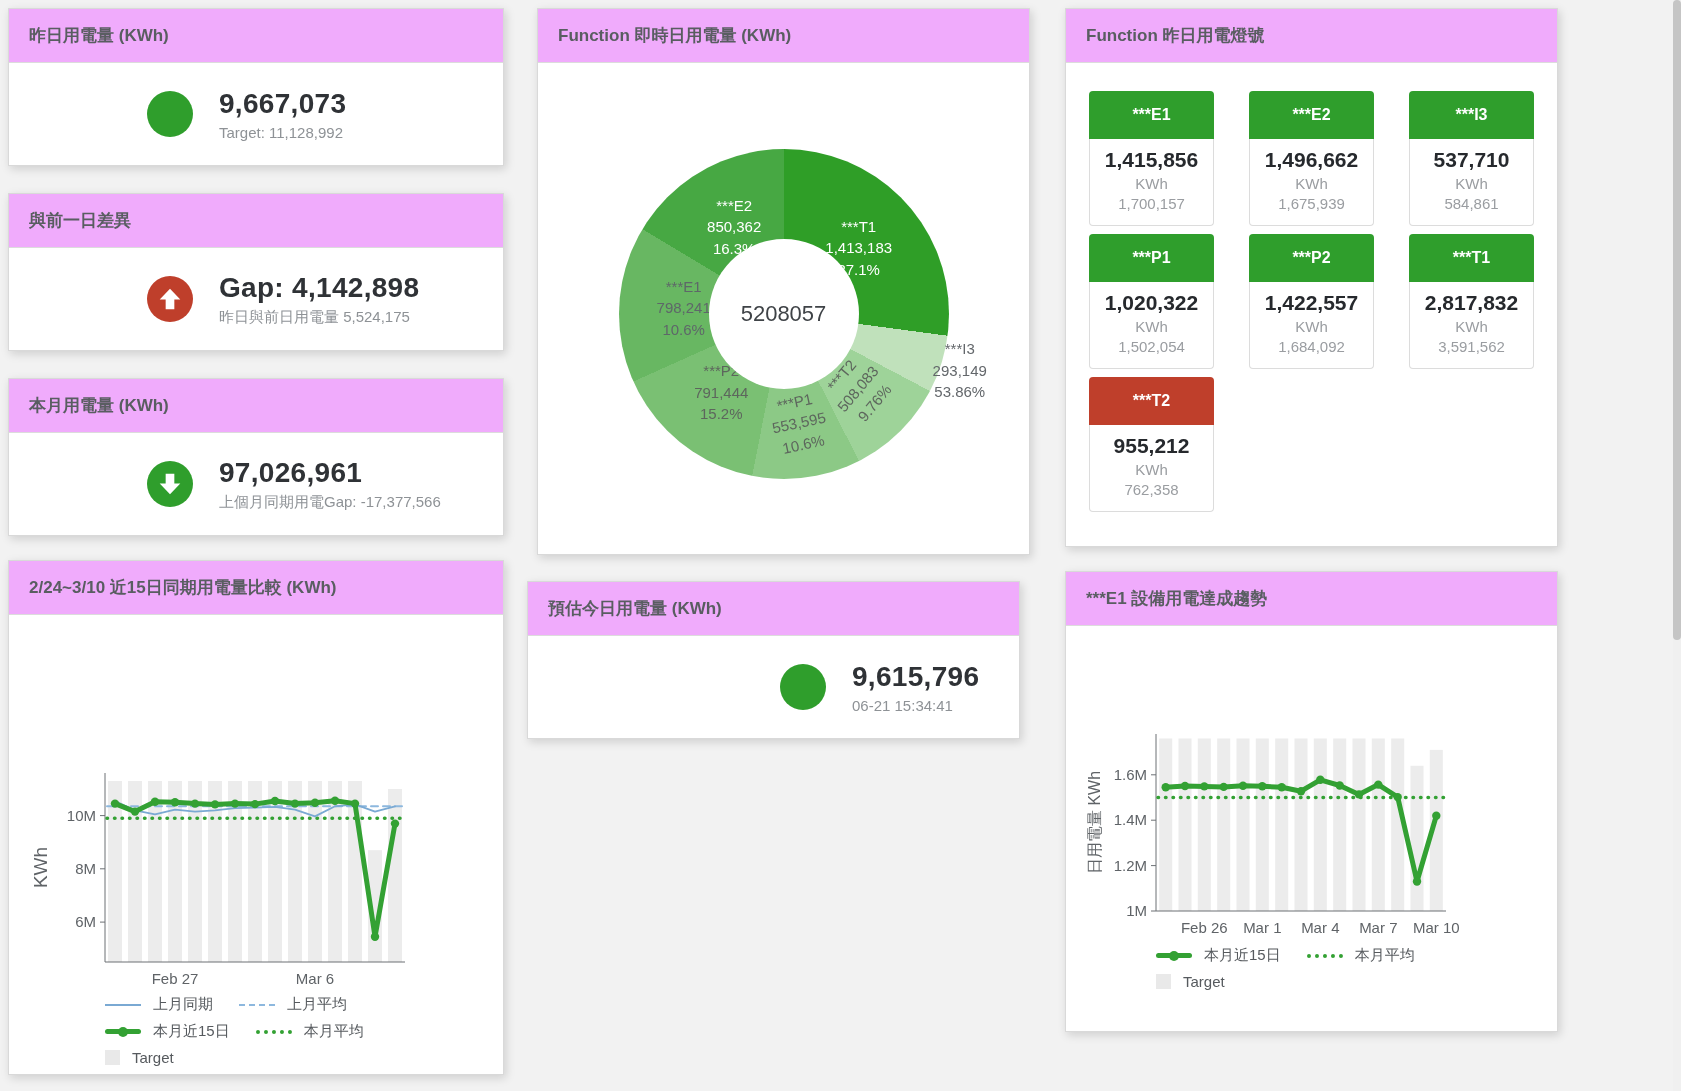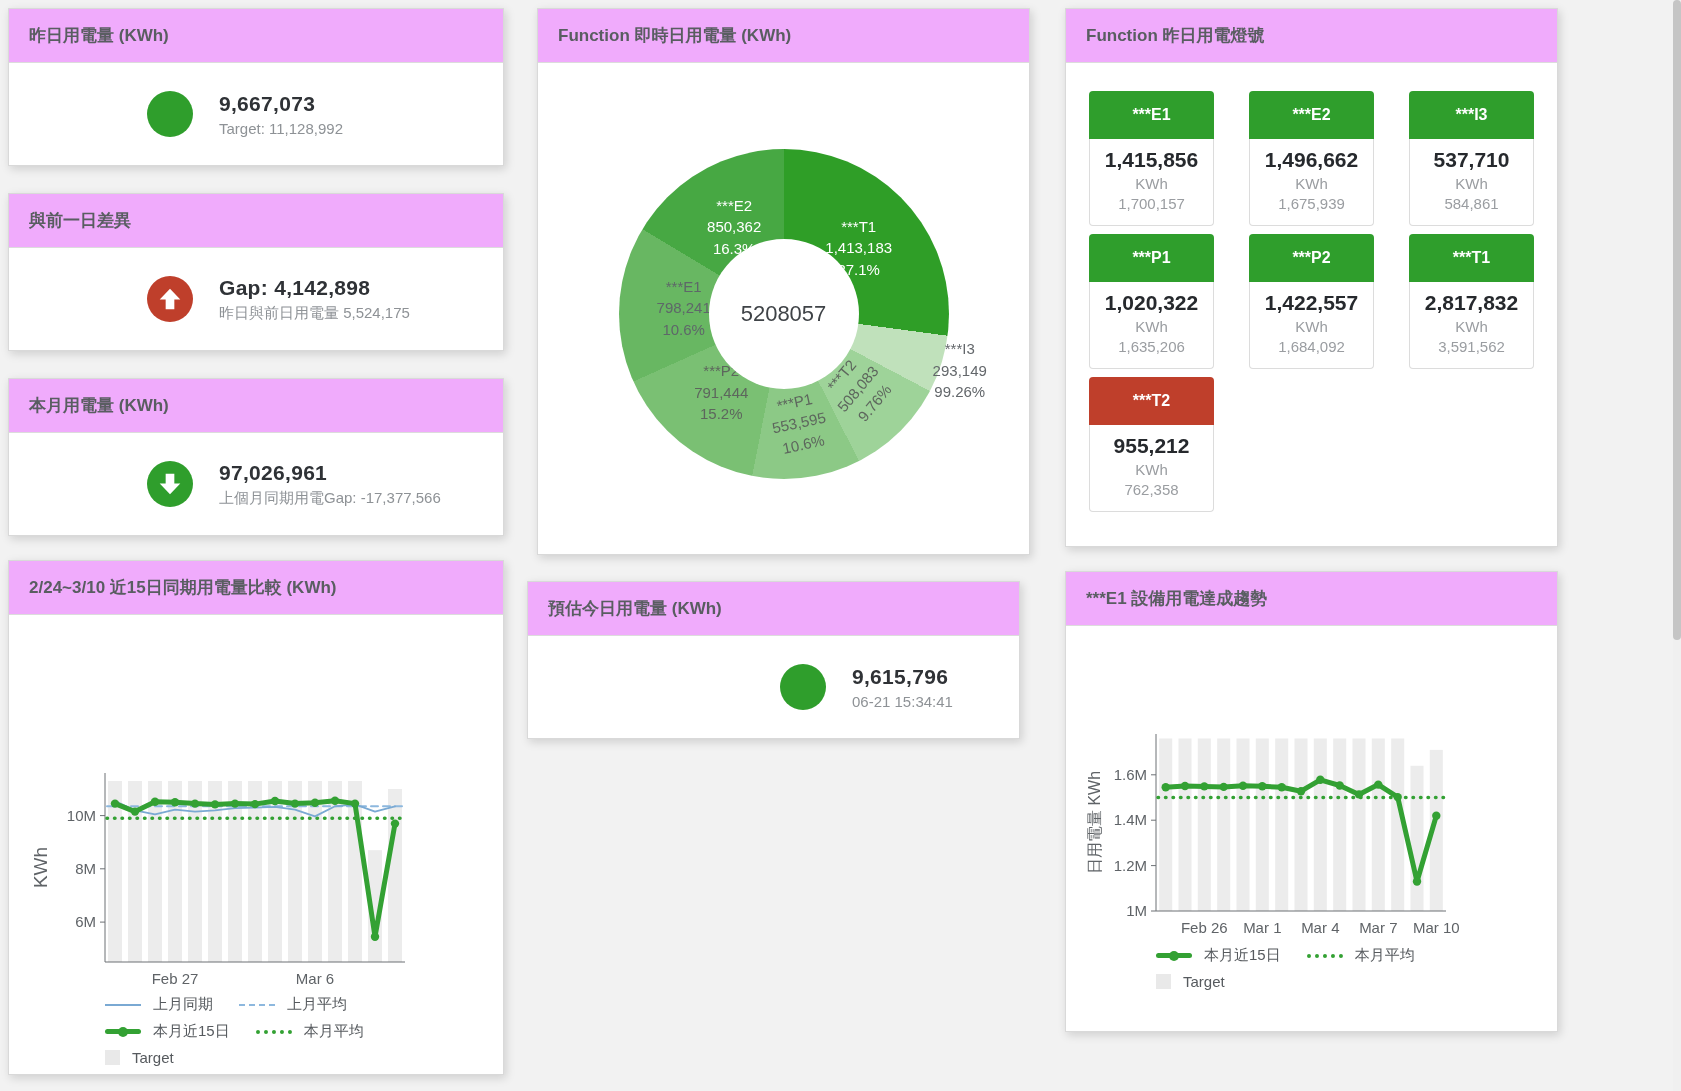--- a/index.html
+++ b/index.html
@@ -7,21 +7,21 @@
   .panel{position:absolute;background:#fff;border:1px solid #d9d9d9;box-shadow:2px 3px 9px rgba(0,0,0,.15);}
   .panel-header{height:54px;background:#f0abfc;border-bottom:1px solid #dcdcdc;display:flex;align-items:center;padding:0 20px;box-sizing:border-box;}
   .panel-title{font-size:17px;font-weight:bold;color:#595d61;white-space:nowrap;}
   .stat-body{display:flex;align-items:center;height:calc(100% - 54px);box-sizing:border-box;}
   .pad-left{padding-left:138px;}
   .pad-left-big{padding-left:252px;align-items:center;}
   .stat-circle{width:46px;height:46px;border-radius:50%;flex:none;display:flex;align-items:center;justify-content:center;}
   .bg-green{background:#2f9e2c;}
   .bg-red{background:#bf3f2b;}
   .stat-text{margin-left:26px;}
-  .stat-value{font-size:21px;font-weight:bold;color:#2f3236;letter-spacing:.3px;}
+  .stat-value{font-size:28px;font-weight:bold;color:#2f3236;letter-spacing:.3px;}
   .stat-sub{font-size:15px;color:#8e9296;margin-top:4px;}
   
   .donut-wrap{position:relative;width:330px;height:330px;margin:86px auto 0;}
   .donut-ring{position:absolute;left:0;top:0;width:330px;height:330px;border-radius:50%;}
   .donut-hole{position:absolute;left:90px;top:90px;width:150px;height:150px;border-radius:50%;background:#fff;display:flex;align-items:center;justify-content:center;font-size:22px;color:#3f4347;}
   .slice-label{position:absolute;text-align:center;font-size:15px;line-height:1.42;white-space:nowrap;}
   
   .tiles{display:grid;grid-template-columns:repeat(3,125px);column-gap:35px;row-gap:8px;padding:28px 0 0 23px;}
   .tile-header{height:48px;border-radius:4px 4px 0 0;color:#fff;font-weight:bold;font-size:16px;display:flex;align-items:center;justify-content:center;}
   .tile-body{border:1px solid #dcdcdc;border-top:none;border-radius:0 0 4px 4px;text-align:center;padding:9px 2px 13px;background:#fff;}
@@ -188,21 +188,21 @@
       <div class="donut-ring" style="background: conic-gradient(rgb(47, 158, 39) 0deg, rgb(47, 158, 39) 97.56deg, rgb(192, 225, 187) 97.56deg, rgb(192, 225, 187) 117.83deg, rgb(158, 211, 153) 117.83deg, rgb(158, 211, 153) 152.96deg, rgb(140, 201, 134) 152.96deg, rgb(140, 201, 134) 191.12deg, rgb(122, 192, 115) 191.12deg, rgb(122, 192, 115) 245.84deg, rgb(104, 183, 98) 245.84deg, rgb(104, 183, 98) 300.92deg, rgb(71, 168, 67) 300.92deg, rgb(71, 168, 67) 360deg);"></div>
       <div>
           <div class="slice-label" style="left: 240.218px; top: 99.1048px; color: rgb(255, 255, 255); transform: translate(-50%, -50%);">
             <div>***T1</div>
             <div>1,413,183</div>
             <div>27.1%</div>
           </div>
           <div class="slice-label" style="left: 341.248px; top: 221.228px; color: rgb(99, 103, 107); transform: translate(-50%, -50%);">
             <div>***I3</div>
             <div>293,149</div>
-            <div>99.26%</div>
+            <div>53.86%</div>
           </div>
           <div class="slice-label" style="left: 239.433px; top: 240.47px; color: rgb(93, 102, 93); transform: translate(-50%, -50%) rotate(-50deg);">
             <div>***T2</div>
             <div>508,083</div>
             <div>9.76%</div>
           </div>
           <div class="slice-label" style="left: 180.225px; top: 273.941px; color: rgb(93, 102, 93); transform: translate(-50%, -50%) rotate(-12deg);">
             <div>***P1</div>
             <div>553,595</div>
             <div>10.6%</div>
@@ -267,21 +267,21 @@
             <div class="tile-value">537,710</div>
             <div class="tile-unit">KWh</div>
             <div class="tile-target">584,861</div>
           </div>
         </div>
         <div>
           <div class="tile-header bg-green">***P1</div>
           <div class="tile-body">
             <div class="tile-value">1,020,322</div>
             <div class="tile-unit">KWh</div>
-            <div class="tile-target">1,635,206</div>
+            <div class="tile-target">1,502,054</div>
           </div>
         </div>
         <div>
           <div class="tile-header bg-green">***P2</div>
           <div class="tile-body">
             <div class="tile-value">1,422,557</div>
             <div class="tile-unit">KWh</div>
             <div class="tile-target">1,684,092</div>
           </div>
         </div>

